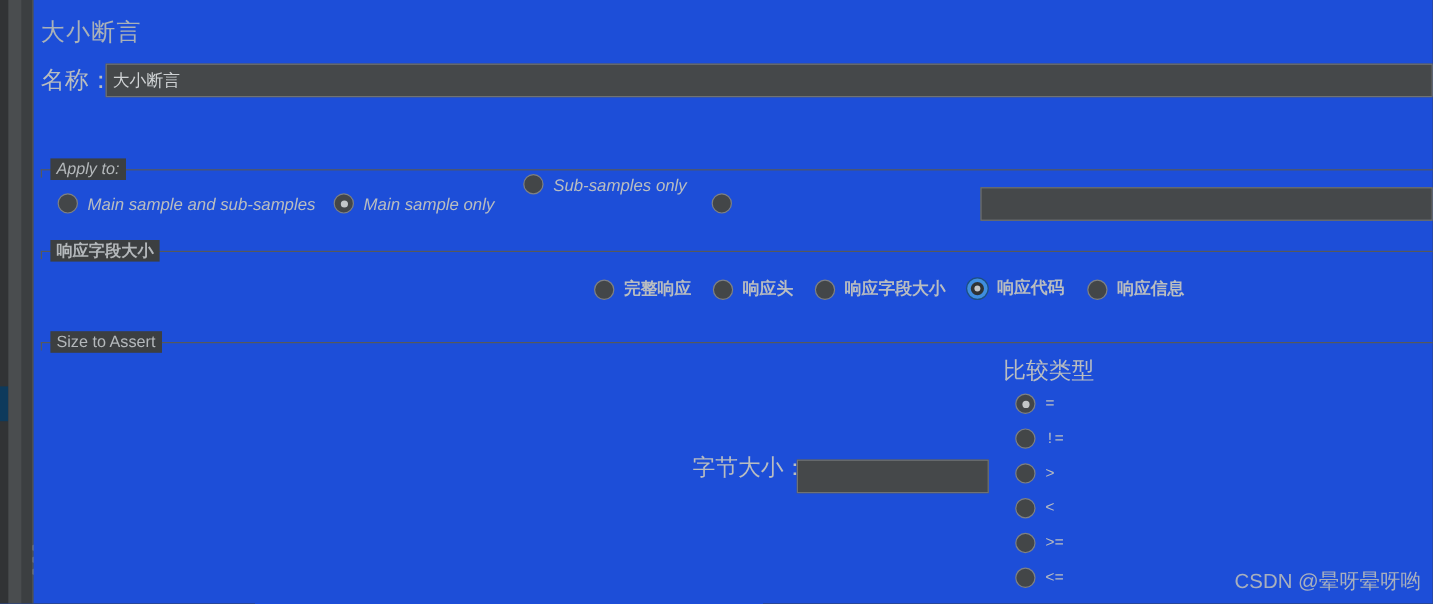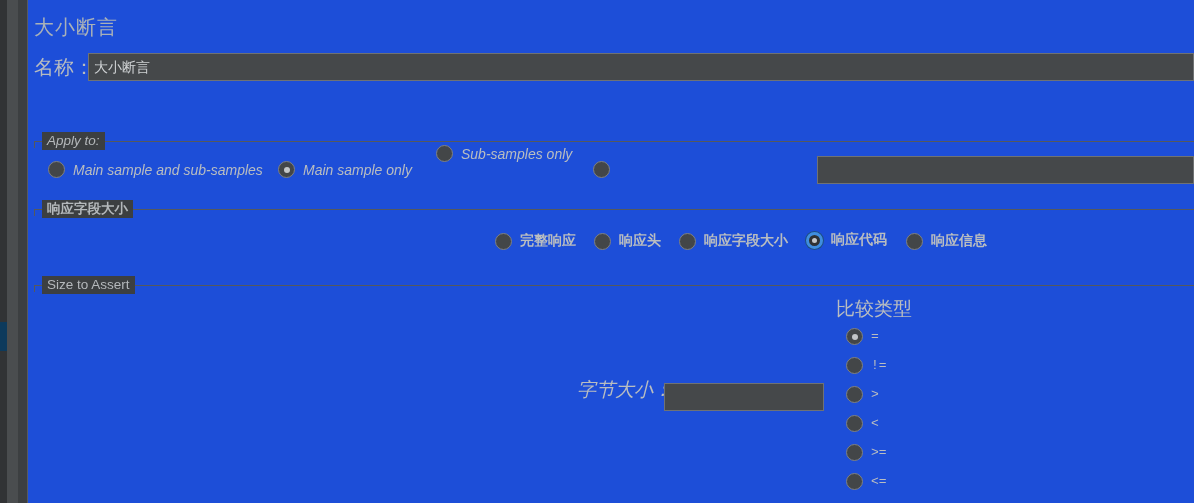--- a/index.html
+++ b/index.html
@@ -163,21 +163,21 @@
         <span class="rdot"></span>
         <span class="rlabel">响应信息</span>
       </div>
     </div>
 
     <div class="group" style="left:6px;right:0;top:285px;height:252px;">
       <div class="gline"></div>
       <div class="gl-edge"></div>
       <div class="glegend">Size to Assert</div>
 
-      <span class="cmp-title" style="left:543px;top:92px;font-style:italic;">字节大小：</span>
+      <span class="cmp-title" style="left:543px;top:92px;">字节大小：</span>
       <div class="field" style="left:630px;top:98px;width:160px;height:28px;"></div>
 
       <span class="cmp-title" style="left:802px;top:11px;">比较类型</span>
 
       <div class="radio" style="left:812px;top:43px;">
         <span class="rdot sel"></span>
         <span class="rlabel op">=</span>
       </div>
       <div class="radio" style="left:812px;top:72px;">
         <span class="rdot"></span>
@@ -194,15 +194,16 @@
       <div class="radio" style="left:812px;top:159px;">
         <span class="rdot"></span>
         <span class="rlabel op">&gt;=</span>
       </div>
       <div class="radio" style="left:812px;top:188px;">
         <span class="rdot"></span>
         <span class="rlabel op">&lt;=</span>
       </div>
     </div>
 
+    <div class="watermark">CSDN @晕呀晕呀哟</div>
 
   </div>
 </div>
 
 </body></html>

